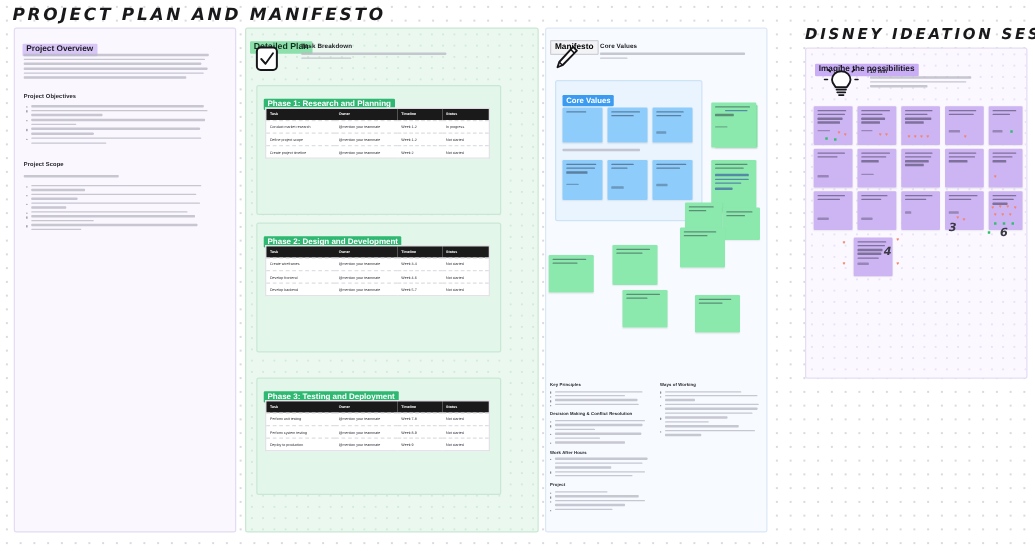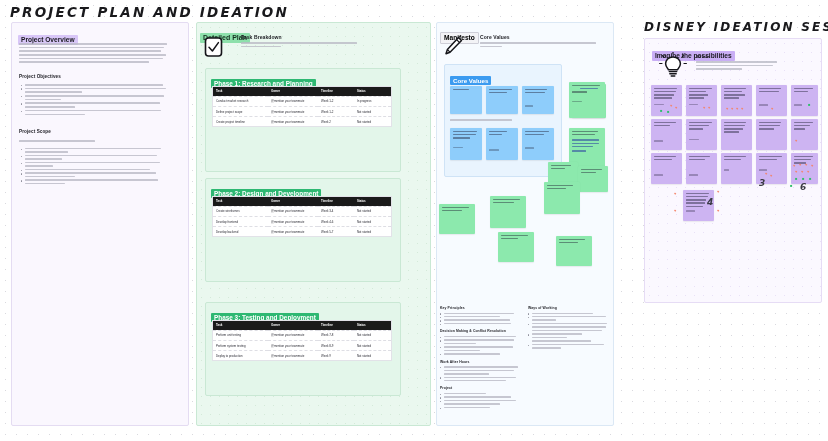--- a/index.html
+++ b/index.html
@@ -77,21 +77,21 @@
   .react { position:absolute; font-size:4px; line-height:1; }
   .num { position:absolute; font-family:"DejaVu Sans",sans-serif; font-style:italic;
          font-weight:bold; color:#3a3a44; }
 
   
   .iconbox { position:absolute; }
 </style>
 </head>
 <body>
 
-<div class="scrawl" style="position:absolute; left:10px; top:4px; font-size:13.5px;">PROJECT PLAN AND IDEATION</div>
+<div class="scrawl" style="position:absolute; left:10px; top:4px; font-size:13.5px;">PROJECT PLAN AND MANIFESTO</div>
 
 <div class="frame frame-purple" style="left:11px; top:22px; width:178px; height:404px;"></div>
 
 <div style="position:absolute; left:18px; top:28px;">
   <span class="hl hl-purple" style="font-size:6.6px;">Project Overview</span>
 </div>
 
 <div style="position:absolute; left:19px; top:43px; width:148px;">
   <div class="ln" style="width:100%"></div>
     <div class="ln" style="width:98%"></div>

